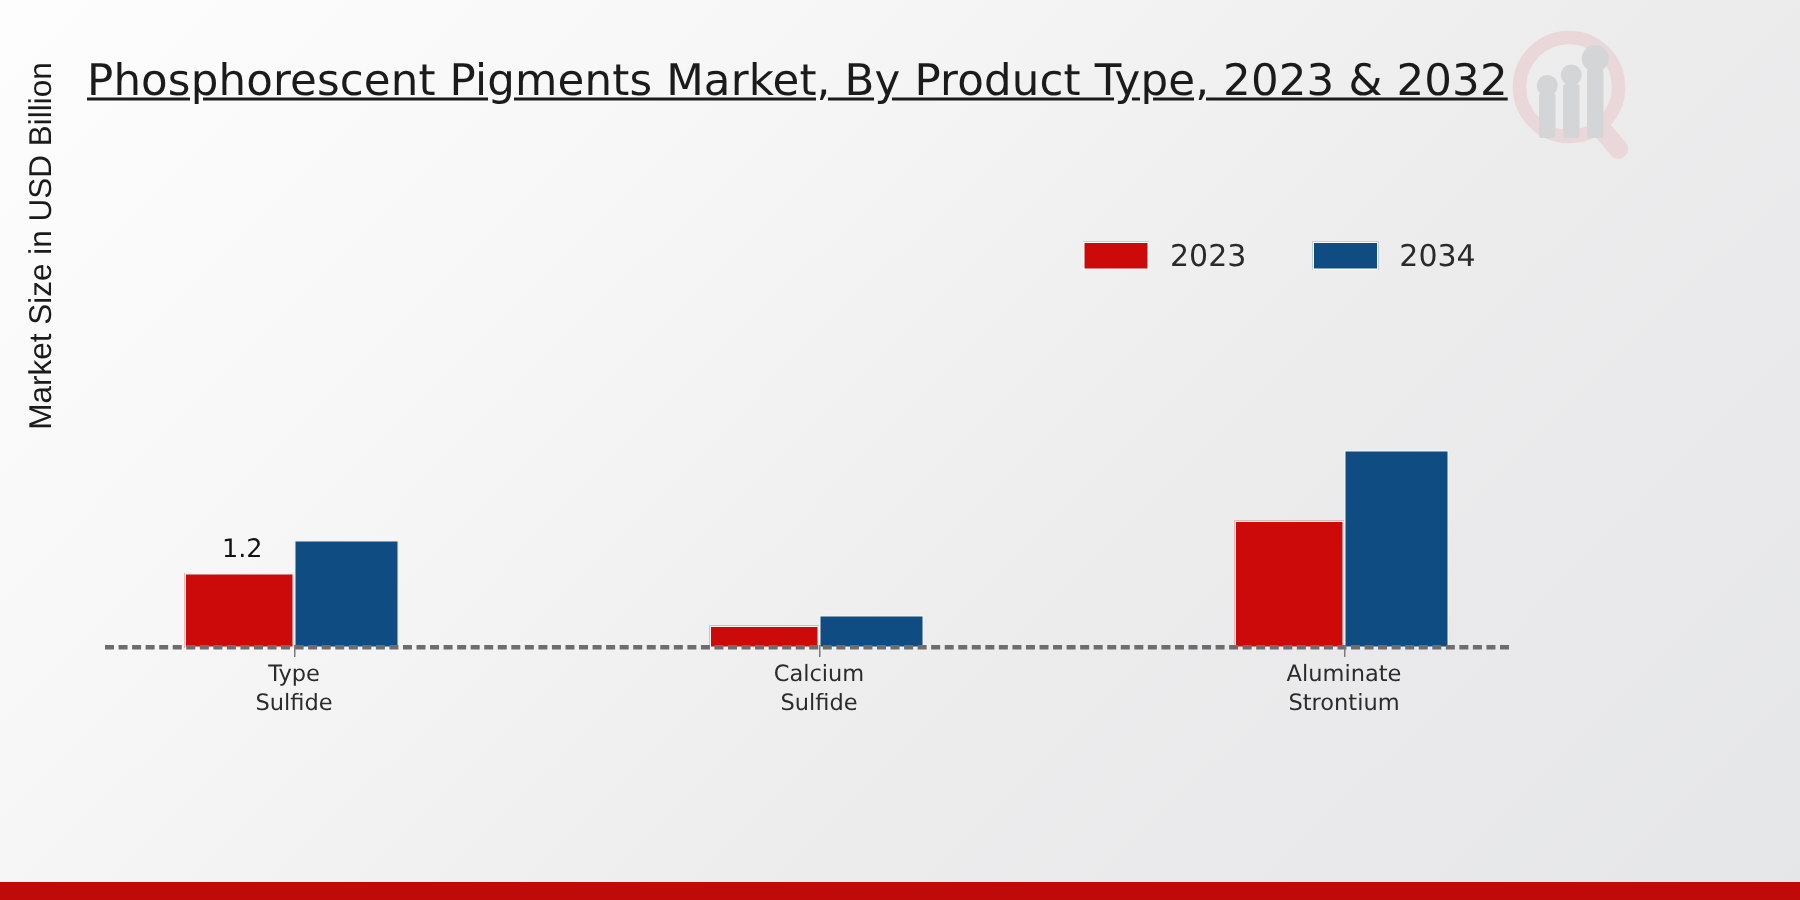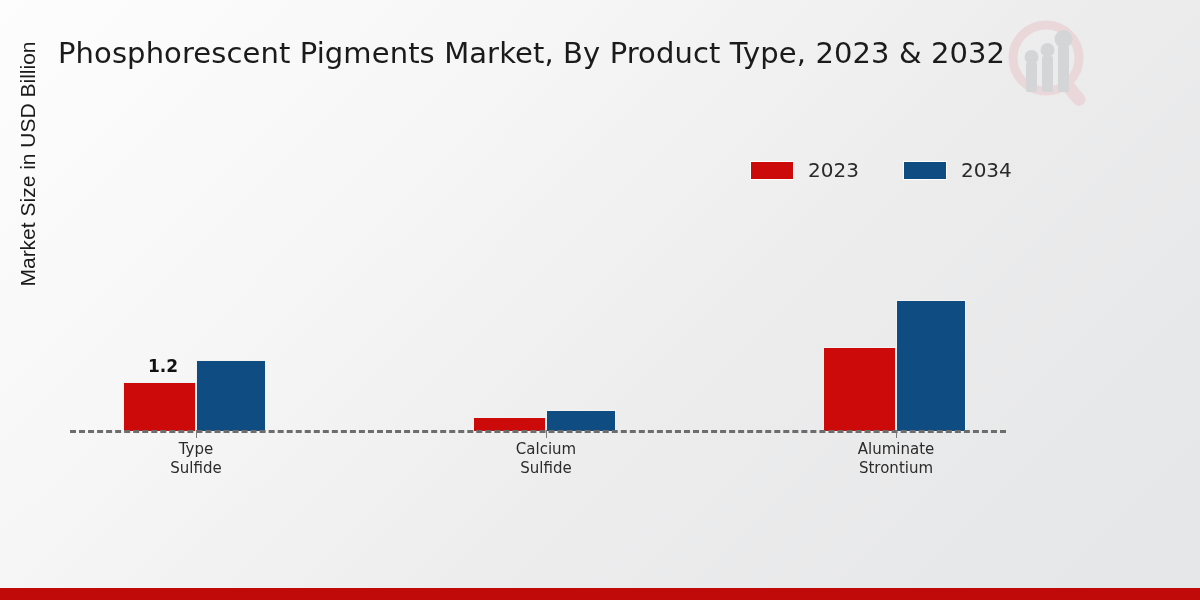--- a/index.html
+++ b/index.html
@@ -35,20 +35,21 @@
   .chart-title {
     position: absolute;
     left: 58px;
     top: 36px;
     font-size: 29px;
     font-weight: 400;
     color: #1b1b1b;
     letter-spacing: 0.1px;
     white-space: nowrap;
     font-family: "DejaVu Sans", sans-serif;
+    text-decoration: underline;
   }
 
   
   .ylabel-wrap {
     position: absolute;
     left: -132px;
     top: 150px;
     width: 320px;
     height: 28px;
     transform: rotate(-90deg);
@@ -65,21 +66,20 @@
   }
 
   
   .legend {
     position: absolute;
     left: 722px;
     top: 158px;
     display: flex;
     align-items: center;
     gap: 44px;
-    margin-left: 28px;
   }
   .legend-item {
     display: flex;
     align-items: center;
     gap: 14px;
   }
   .legend-swatch {
     width: 44px;
     height: 19px;
     border: 1px solid #ffffff;
@@ -109,21 +109,21 @@
   }
   .bar {
     position: absolute;
     bottom: 0px;
     box-sizing: border-box;
     border: 1px solid #f2f2f2;
   }
   .bar-label {
     position: absolute;
     font-size: 17px;
-    font-weight: bold;
+    font-weight: normal;
     color: #111111;
     font-family: "DejaVu Sans", sans-serif;
     white-space: nowrap;
   }
 
   
   .tick {
     position: absolute;
     top: 310px;
     width: 1px;

